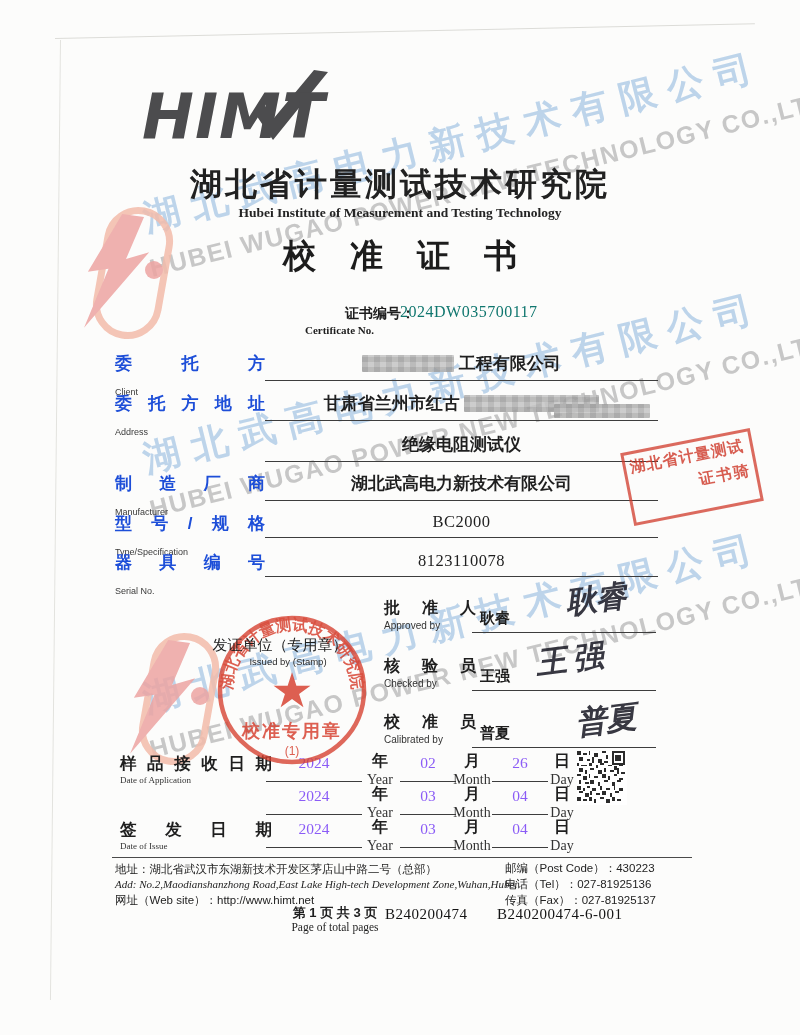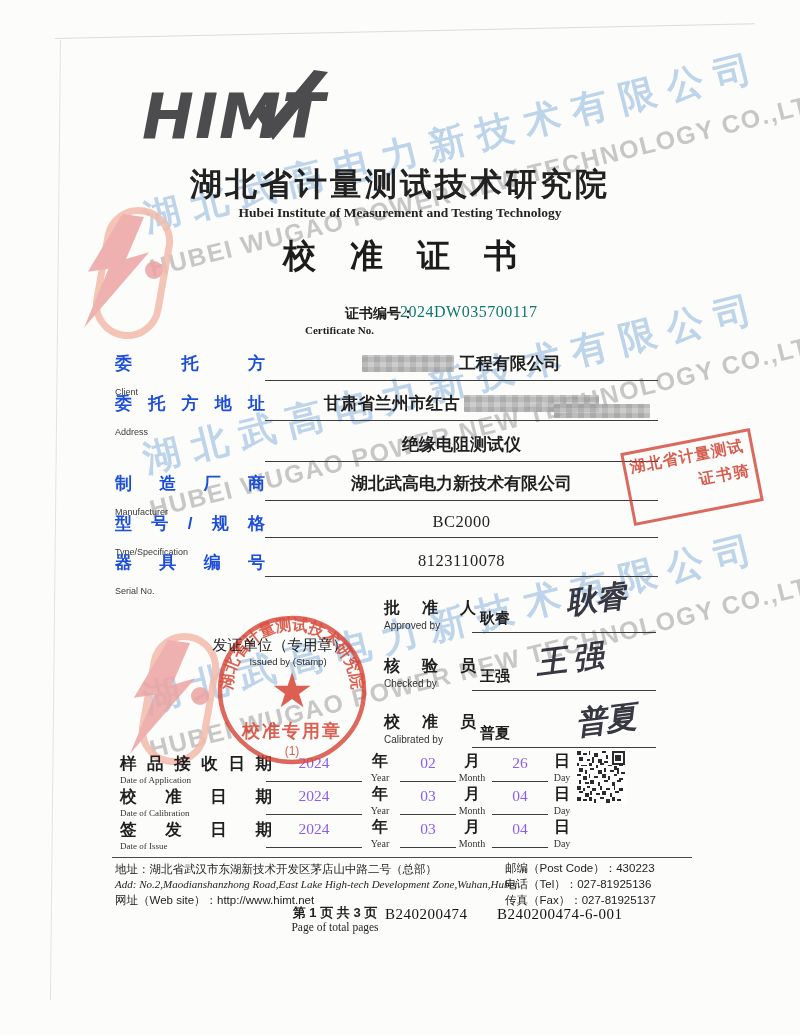--- a/index.html
+++ b/index.html
@@ -59,21 +59,21 @@
   #side-stamp .l2{font-size:15.5px;font-weight:700;color:rgba(205,52,38,.8);text-align:right;margin-top:4px;letter-spacing:2px;white-space:nowrap;}
 
   
   .drow{position:absolute;left:0;width:800px;height:32px;}
   .dlabel{position:absolute;left:120px;top:0;width:152px;}
   .dlabel .cn{font-size:16.5px;font-weight:600;text-align:justify;text-align-last:justify;}
   .dlabel .en{font-size:9px;font-family:"Liberation Serif",serif;color:#333;margin-top:0px;}
   .dnum{position:absolute;top:1px;text-align:center;border-bottom:1.3px solid #3d3d3d;font-family:"Liberation Serif",serif;font-size:15.5px;padding-bottom:9px;color:#8b5cf6;}
   .dy{left:266px;width:96px;} .dm{left:400px;width:56px;} .dd{left:492px;width:56px;}
   .dunit{position:absolute;top:-2px;width:40px;text-align:center;}
-  .dunit .cn{font-size:16px;font-weight:600;} .dunit .en{font-size:10px;font-family:"Liberation Serif",serif;color:#333;}
+  .dunit .cn{font-size:16px;font-weight:600;} .dunit .en{font-size:14px;font-family:"Liberation Serif",serif;color:#333;}
   .uy{left:360px;} .um{left:452px;} .ud{left:542px;}
 
   #qr{position:absolute;left:577px;top:751px;}
 
   
   .footer-rule{position:absolute;left:112px;top:857px;width:580px;height:1px;background:#4a4a4a;}
   .fl{position:absolute;left:115px;font-size:11.5px;color:#222;white-space:nowrap;}
   .fl.serif{font-family:"Liberation Serif",serif;font-size:11px;font-style:italic;}
   .fr{position:absolute;left:505px;font-size:11.5px;color:#222;white-space:nowrap;}
   .page-cn{position:absolute;left:265px;top:904px;width:140px;text-align:center;font-size:13px;font-weight:600;}
@@ -220,24 +220,20 @@
           <div class="en">Month</div>
         </div>
       <div class="dnum dd">26</div>
       <div class="dunit ud">
           <div class="cn">日</div>
           <div class="en">Day</div>
         </div>
     </div>
 
     <div class="drow" style="top:786px">
-      <div class="dlabel">
-        <div class="cn">校准日期</div>
-        <div class="en">Date of Calibration</div>
-      </div>
       <div class="dnum dy">2024</div>
       <div class="dunit uy">
           <div class="cn">年</div>
           <div class="en">Year</div>
         </div>
       <div class="dnum dm">03</div>
       <div class="dunit um">
           <div class="cn">月</div>
           <div class="en">Month</div>
         </div>

